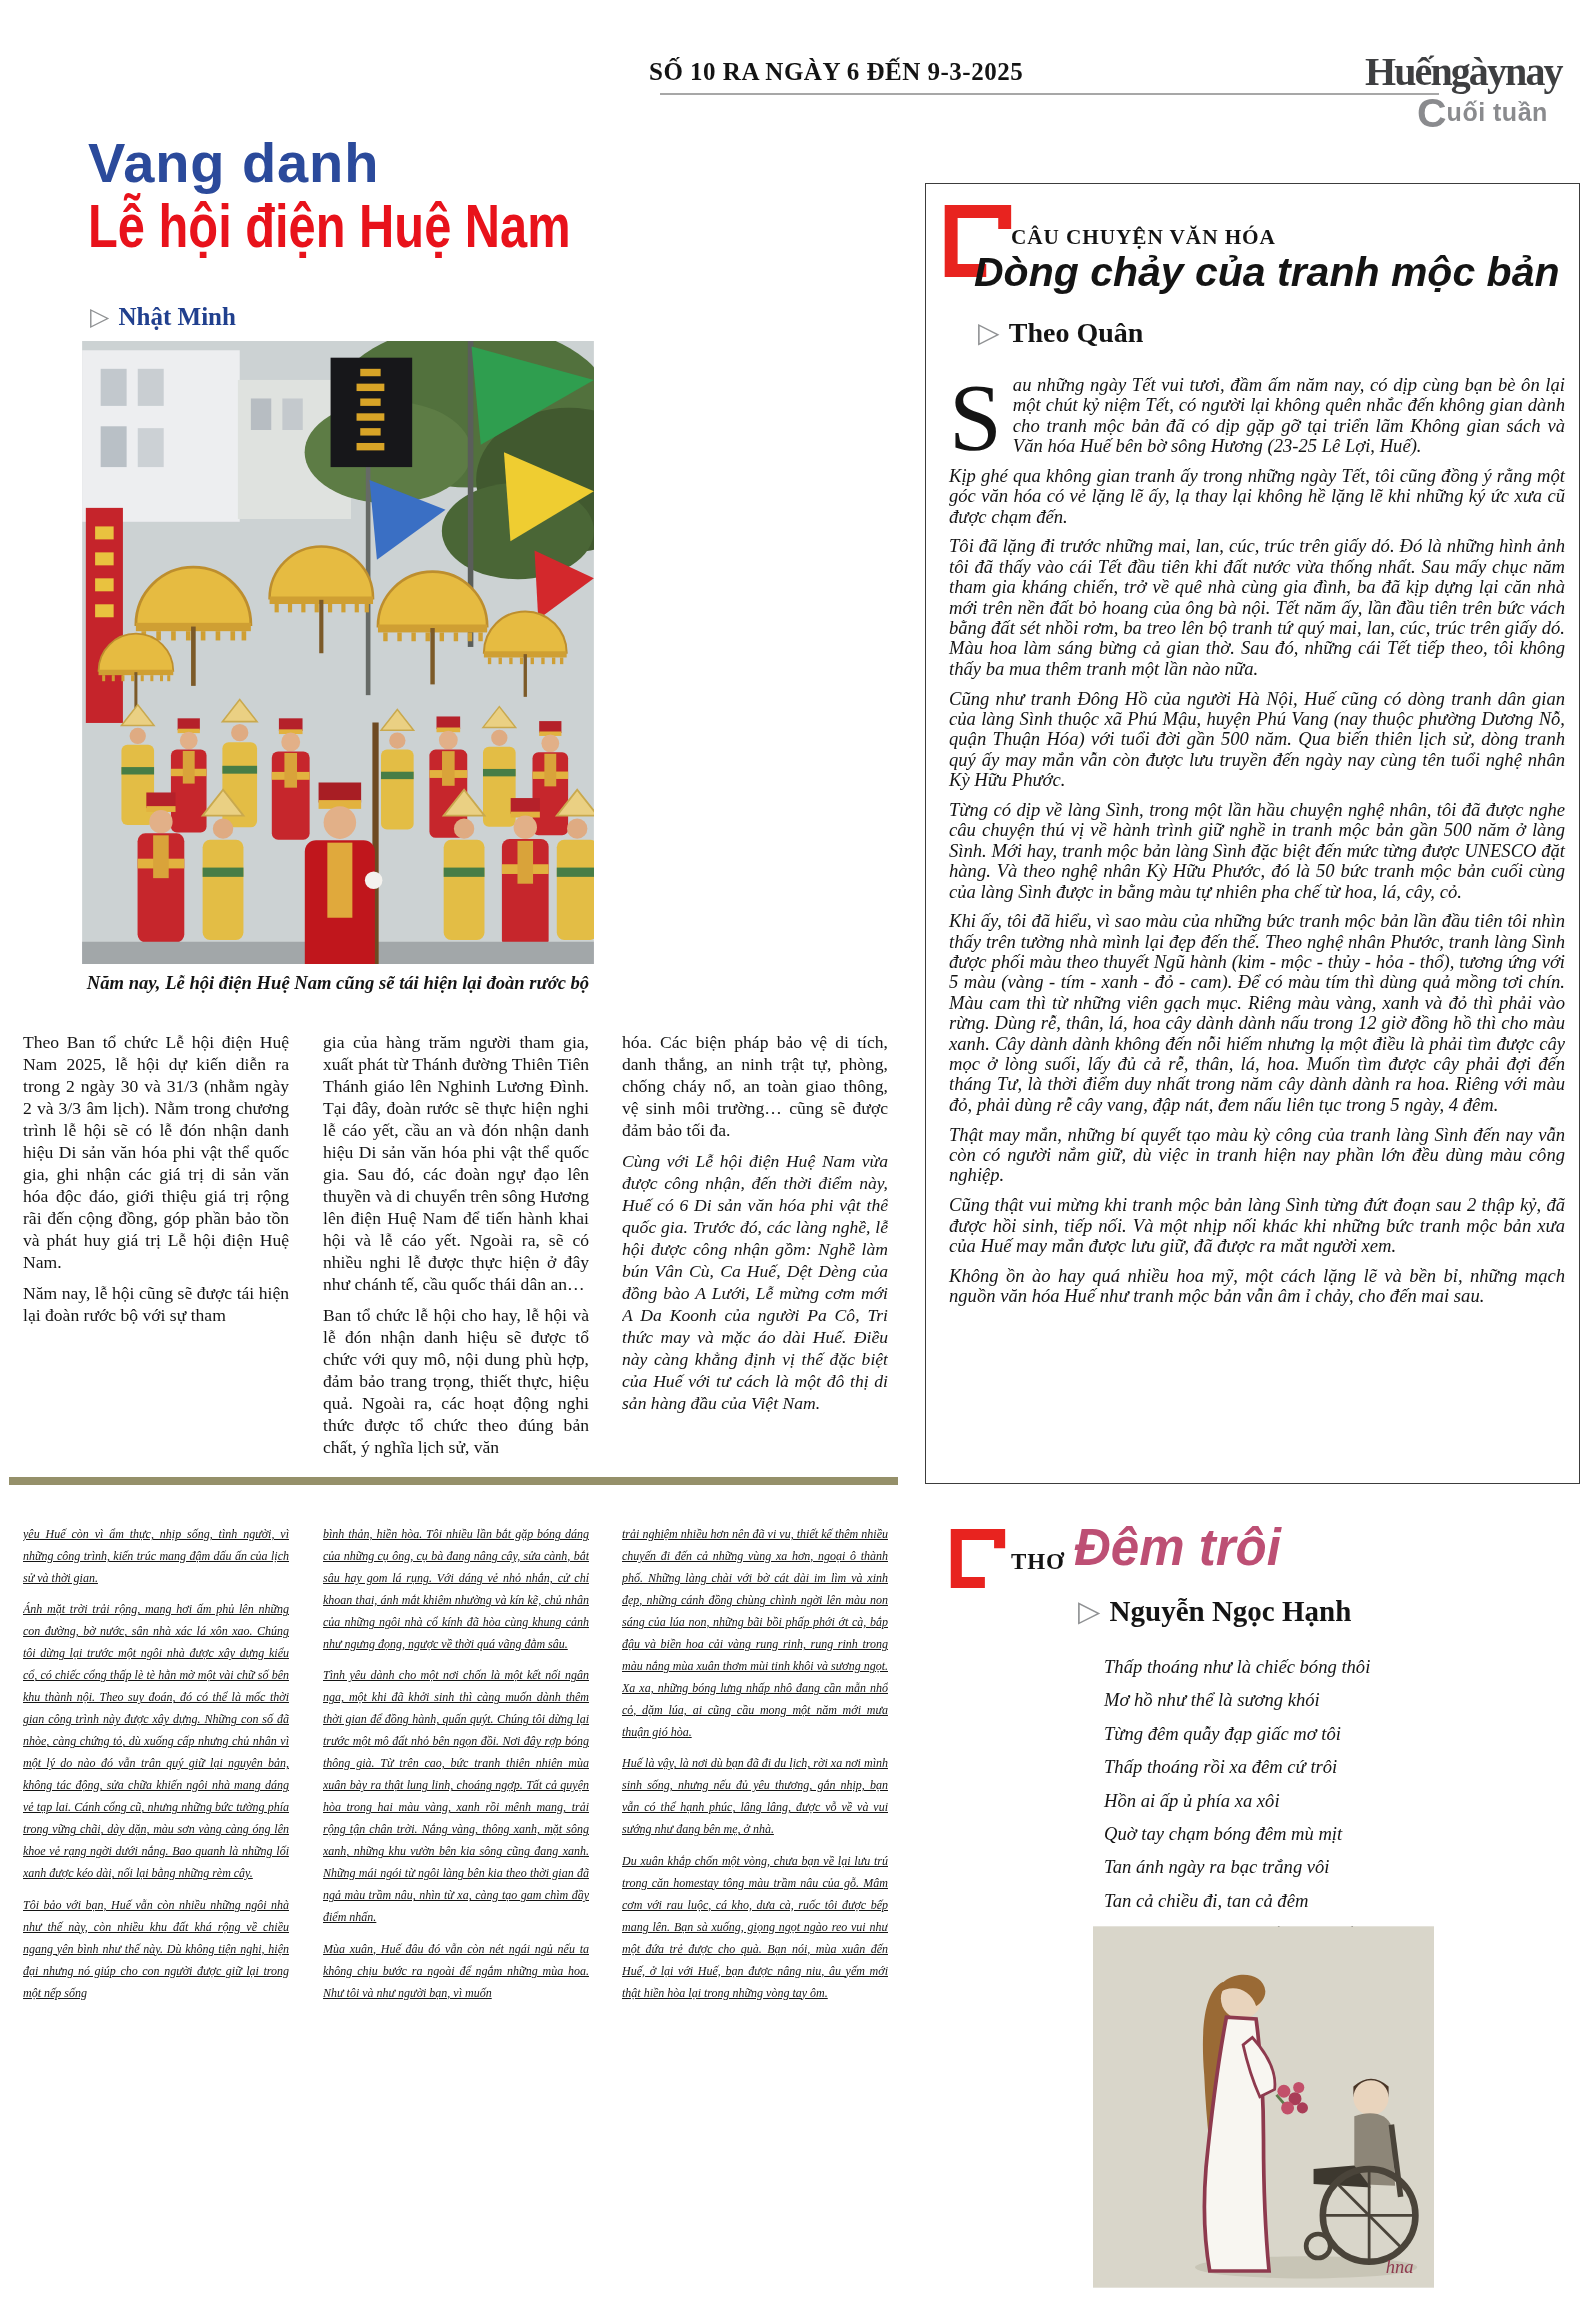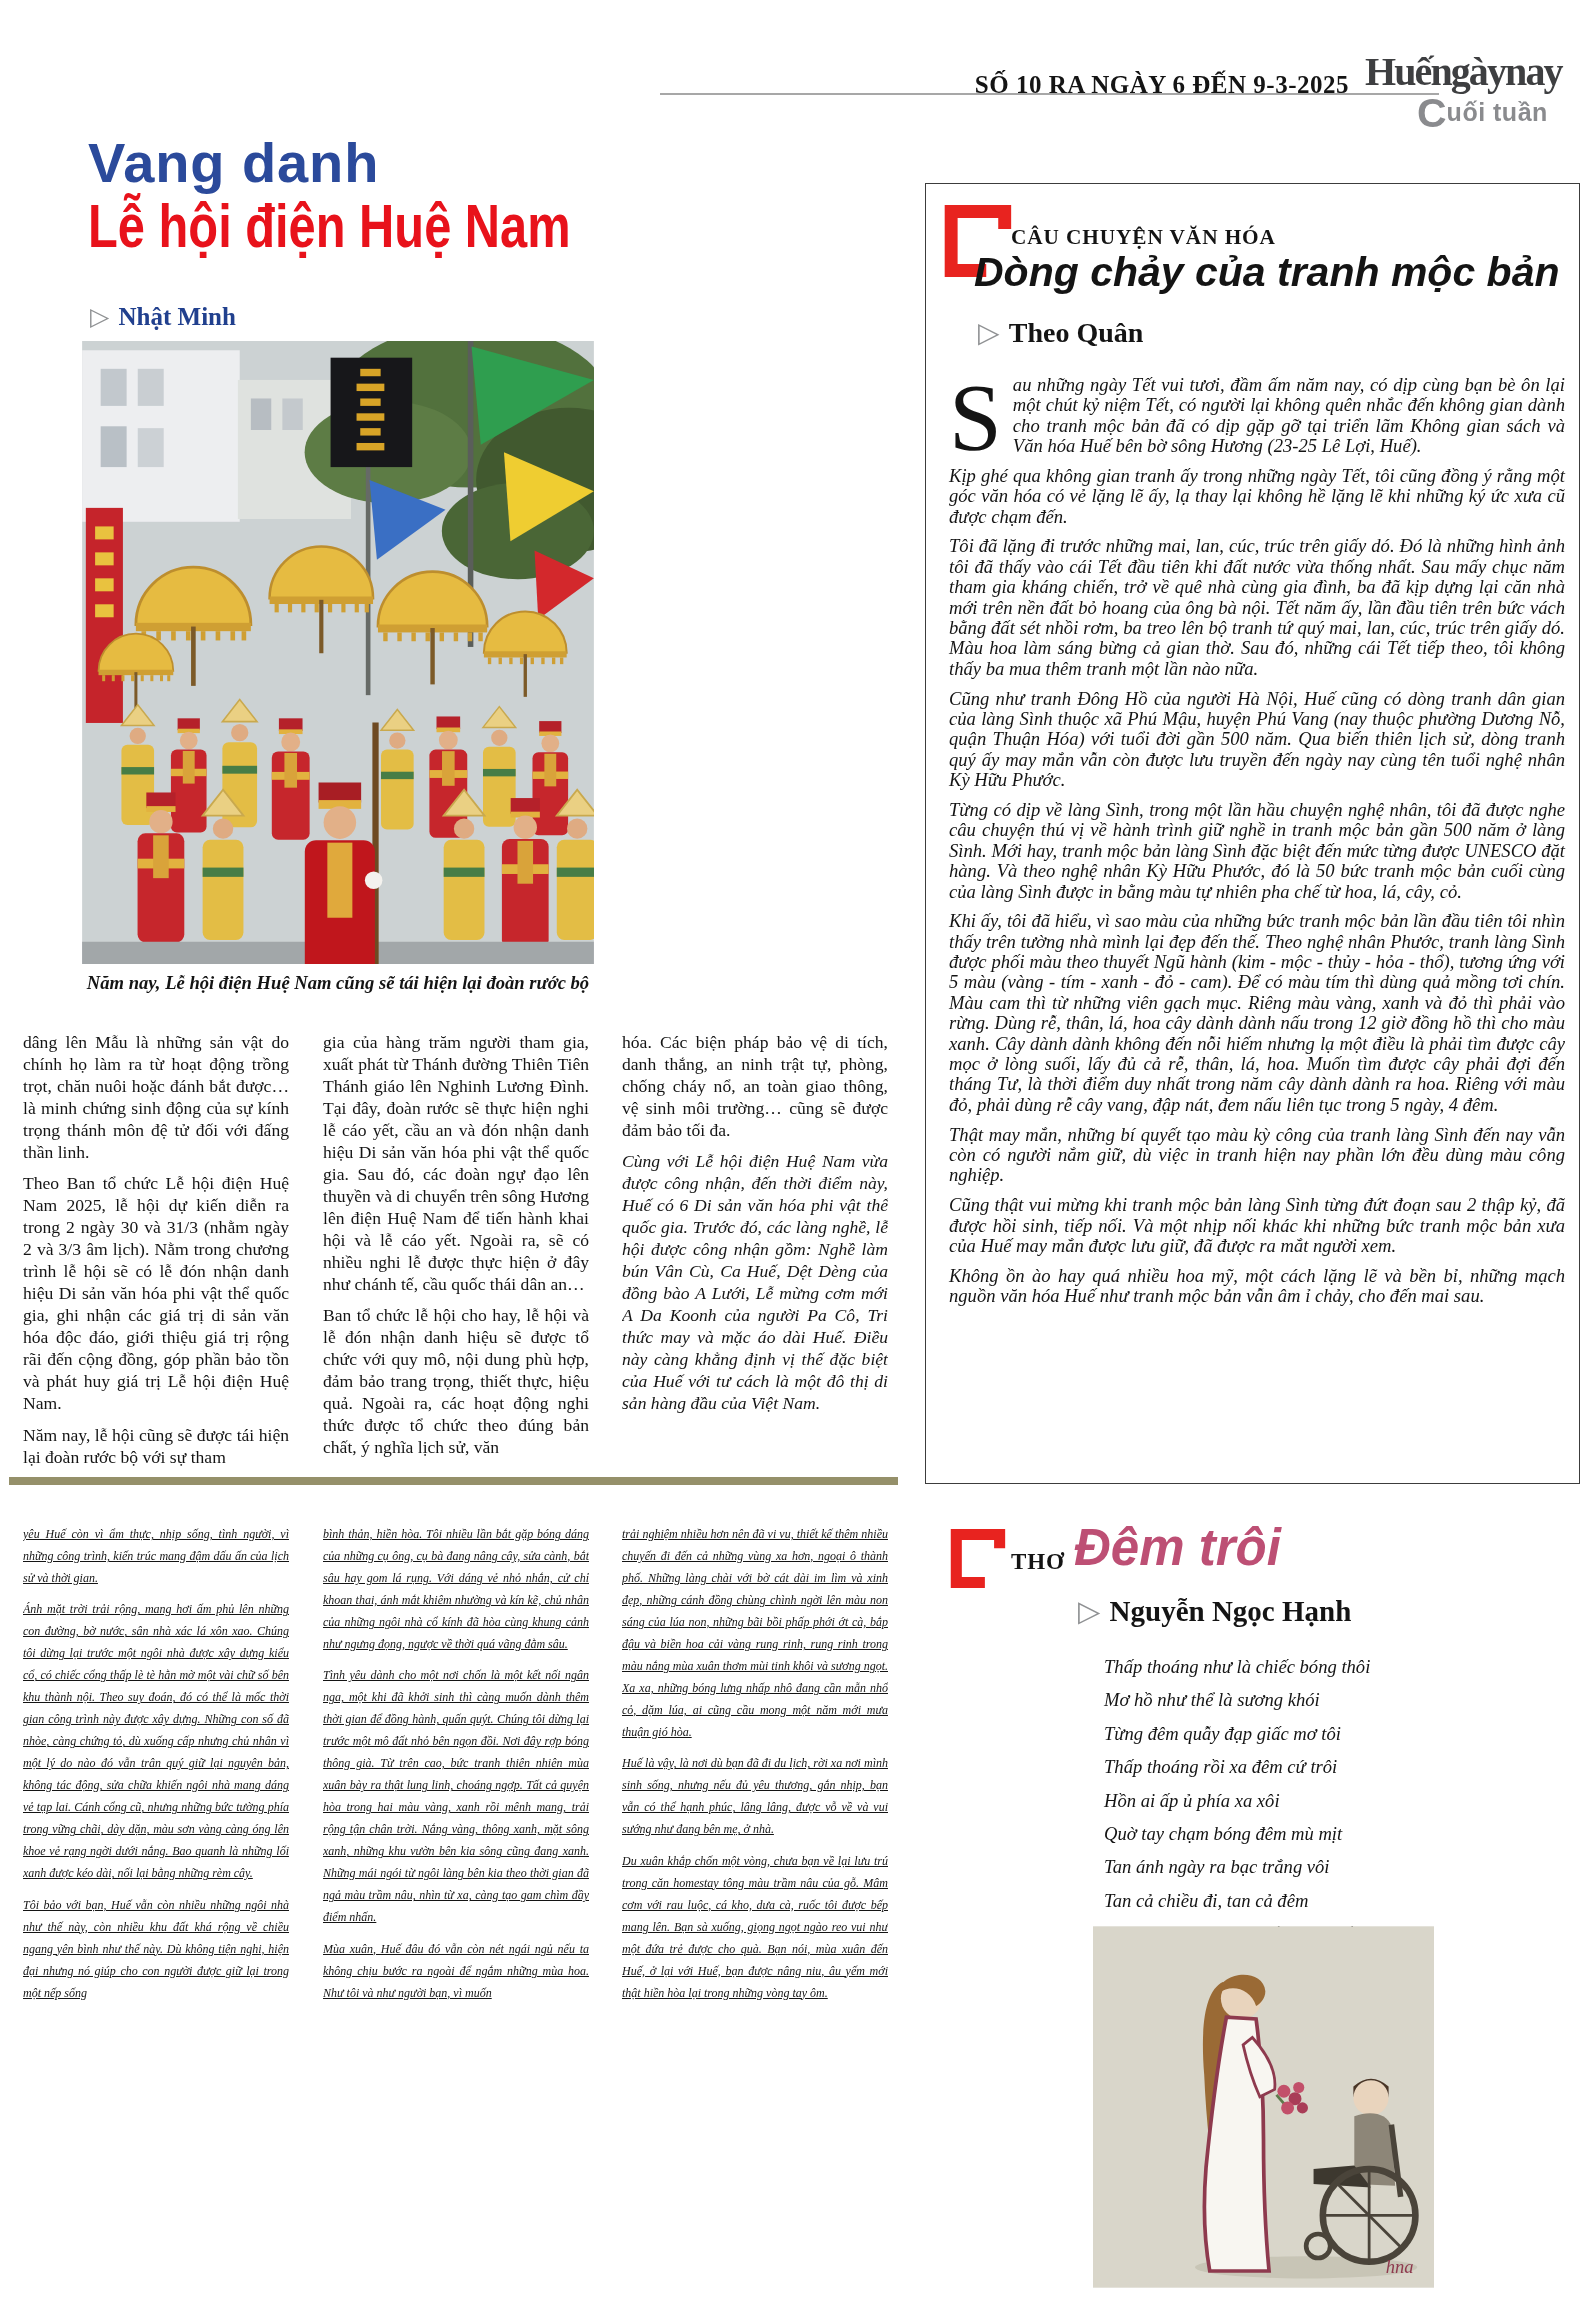--- a/index.html
+++ b/index.html
@@ -3,21 +3,21 @@
 <meta charset="utf-8">
 <style>
   html,body{margin:0;padding:0;background:#ffffff;}
   .page{position:relative;width:1589px;height:2301px;background:#fff;overflow:hidden;
         font-family:"Liberation Serif","DejaVu Serif",serif;color:#141414;}
   .abs{position:absolute;}
   .sans{font-family:"Liberation Sans","DejaVu Sans",sans-serif;}
   .jt{text-align:justify;text-justify:inter-word;}
   p{margin:0 0 9.3px 0;}
   
-  .issue{left:649px;top:58px;width:700px;text-align:right;font-size:25px;font-weight:bold;letter-spacing:0.5px;margin-top:13px;}
+  .issue{left:649px;top:58px;width:700px;text-align:left;font-size:25px;font-weight:bold;letter-spacing:0.5px;}
   .hrule{left:660px;top:93px;width:779px;height:1.9px;background:#a7a7a7;}
   .masthead{left:1365px;top:48px;font-size:40px;font-weight:bold;letter-spacing:-1.9px;color:#3e3f41;}
   .edition{left:1417px;top:93px;color:#8a8b8e;font-family:"Liberation Sans","DejaVu Sans",sans-serif;font-weight:bold;}
   .edition .big{font-size:41px;line-height:41px;vertical-align:-5.6px;}
   .edition .rest{font-size:25px;letter-spacing:0.5px;}
   
   .t1{left:88px;top:130px;font-size:56px;font-weight:bold;color:#2b4a9b;letter-spacing:0.9px;}
   .t2{left:88px;top:191px;font-size:61px;font-weight:bold;color:#e8121b;transform:scaleX(.8);transform-origin:left;white-space:nowrap;}
   .byline{font-weight:bold;text-align:center;}
   .lead-by{left:90px;top:302px;font-size:25px;color:#21408e;}
@@ -155,21 +155,20 @@
         <circle cx="0" cy="-70" r="13" fill="#e2b088"></circle>
         <rect x="-28" y="-56" width="56" height="128" rx="9" fill="#c0161c"></rect>
         <rect x="-10" y="-54" width="20" height="60" fill="#e0a93c"></rect>
         <circle cx="27" cy="-24" r="7" fill="#f4f2ee"></circle>
       </g>
     </svg>
   </div>
   <div class="abs caption">Năm nay, Lễ hội điện Huệ Nam cũng sẽ tái hiện lại đoàn rước bộ</div>
 
   <div class="abs ucol c1 jt">
-    <p>dâng lên Mẫu là những sản vật do chính họ làm ra từ hoạt động trồng trọt, chăn nuôi hoặc đánh bắt được… là minh chứng sinh động của sự kính trọng thánh môn đệ tử đối với đấng thần linh.</p>
     <p>Theo Ban tổ chức Lễ hội điện Huệ Nam 2025, lễ hội dự kiến diễn ra trong 2 ngày 30 và 31/3 (nhằm ngày 2 và 3/3 âm lịch). Nằm trong chương trình lễ hội sẽ có lễ đón nhận danh hiệu Di sản văn hóa phi vật thể quốc gia, ghi nhận các giá trị di sản văn hóa độc đáo, giới thiệu giá trị rộng rãi đến cộng đồng, góp phần bảo tồn và phát huy giá trị Lễ hội điện Huệ Nam.</p>
     <p>Năm nay, lễ hội cũng sẽ được tái hiện lại đoàn rước bộ với sự tham</p>
   </div>
   <div class="abs ucol c2 jt">
     <p>gia của hàng trăm người tham gia, xuất phát từ Thánh đường Thiên Tiên Thánh giáo lên Nghinh Lương Đình. Tại đây, đoàn rước sẽ thực hiện nghi lễ cáo yết, cầu an và đón nhận danh hiệu Di sản văn hóa phi vật thể quốc gia. Sau đó, các đoàn ngự đạo lên thuyền và di chuyển trên sông Hương lên điện Huệ Nam để tiến hành khai hội và lễ cáo yết. Ngoài ra, sẽ có nhiều nghi lễ được thực hiện ở đây như chánh tế, cầu quốc thái dân an…</p>
     <p>Ban tổ chức lễ hội cho hay, lễ hội và lễ đón nhận danh hiệu sẽ được tổ chức với quy mô, nội dung phù hợp, đảm bảo trang trọng, thiết thực, hiệu quả. Ngoài ra, các hoạt động nghi thức được tổ chức theo đúng bản chất, ý nghĩa lịch sử, văn</p>
   </div>
   <div class="abs ucol c3 jt">
     <p>hóa. Các biện pháp bảo vệ di tích, danh thắng, an ninh trật tự, phòng, chống cháy nổ, an toàn giao thông, vệ sinh môi trường… cũng sẽ được đảm bảo tối đa.</p>
     <p class="it">Cùng với Lễ hội điện Huệ Nam vừa được công nhận, đến thời điểm này, Huế có 6 Di sản văn hóa phi vật thể quốc gia. Trước đó, các làng nghề, lễ hội được công nhận gồm: Nghề làm bún Vân Cù, Ca Huế, Dệt Dèng của đồng bào A Lưới, Lễ mừng cơm mới A Da Koonh của người Pa Cô, Tri thức may và mặc áo dài Huế. Điều này càng khẳng định vị thế đặc biệt của Huế với tư cách là một đô thị di sản hàng đầu của Việt Nam.</p>

